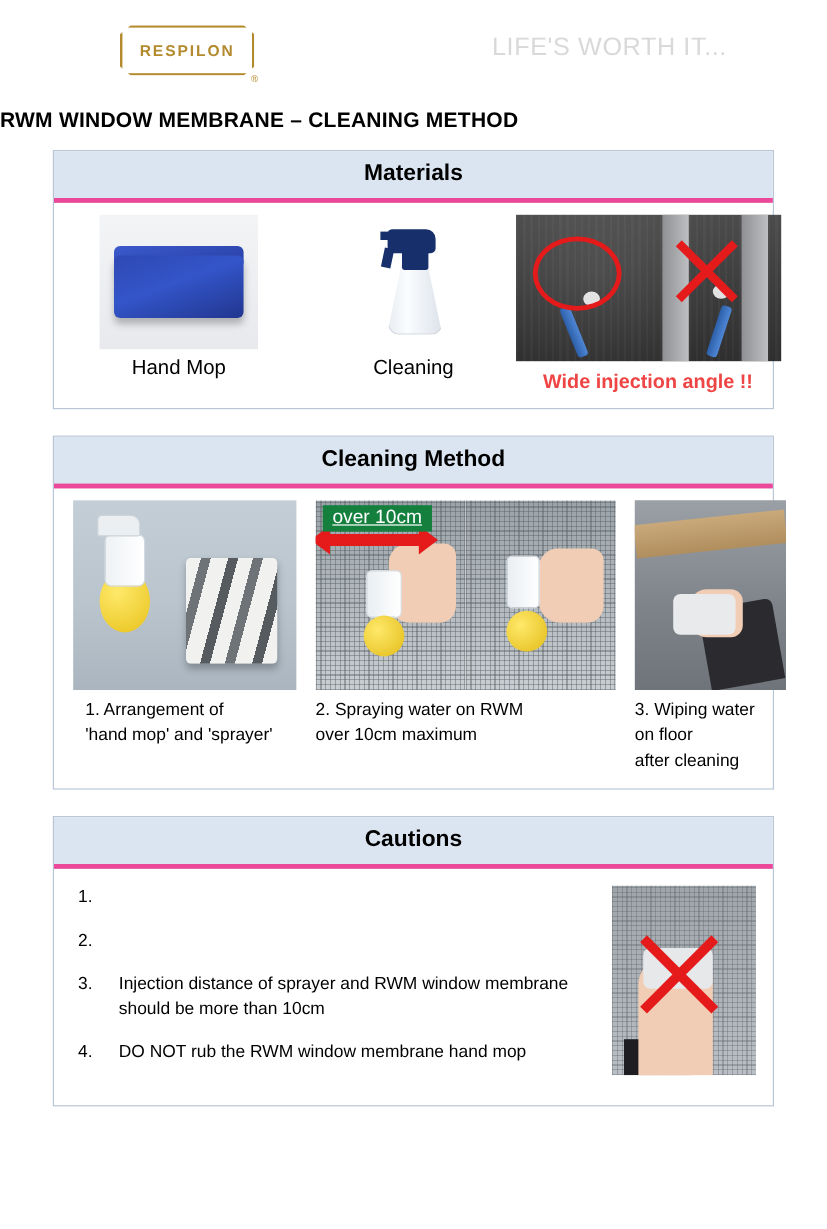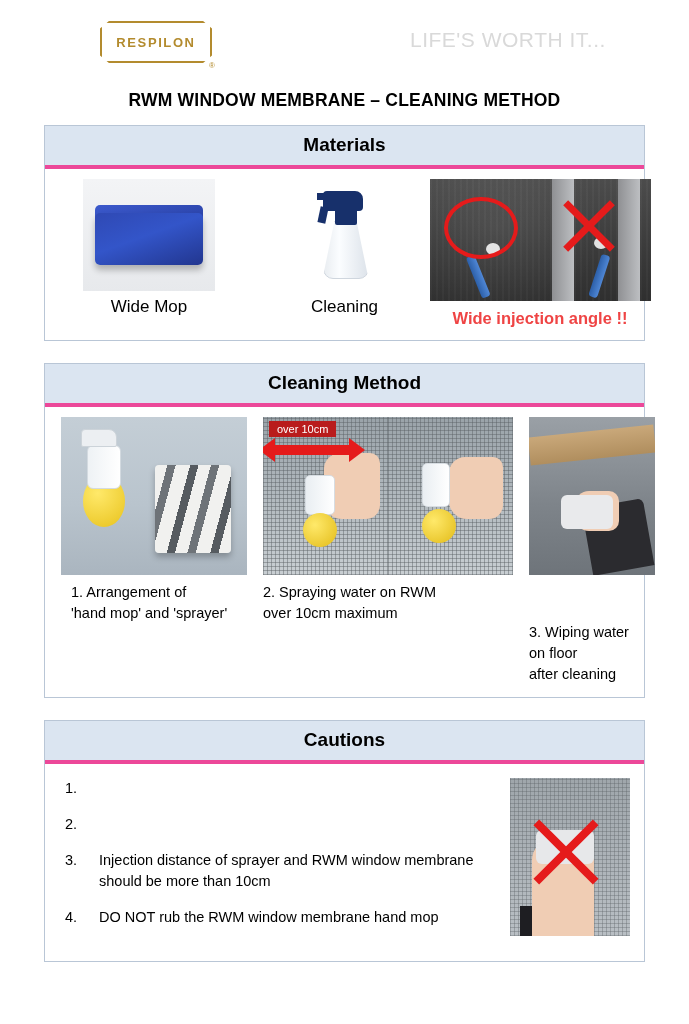--- a/index.html
+++ b/index.html
@@ -50,21 +50,21 @@
   .tagline {
     position: absolute;
     left: 410px; top: 28px;
     font-size: 21px;
     color: #d9d9d9;
     letter-spacing: .5px;
   }
 
   
   .doc-title {
-    text-align: center;
+    text-align: left;
     font-size: 17.5px;
     font-weight: bold;
     letter-spacing: .2px;
     margin: 6px 0 14px 0;
   }
 
   
   .panel {
     margin: 0 44px 22px 44px;
     border: 1px solid #b9c6d6;
@@ -220,21 +220,21 @@
   
   .clean-row {
     display: flex;
     gap: 16px;
     align-items: flex-start;
     padding: 0 4px;
   }
   .clean-col { display: flex; flex-direction: column; }
   .clean-col.c1 { width: 190px; }
   .clean-col.c2 { width: 250px; }
-  .clean-col.c3 { width: 126px; gap: 40px; }
+  .clean-col.c3 { width: 126px; }
   .clean-caption {
     font-size: 14.5px;
     line-height: 1.45;
     margin-top: 7px;
   }
   .clean-caption.indent { padding-left: 10px; }
 
   
   .img-arrange { width: 186px; height: 158px; background: #cdd6dd; }
   .arr-bg {
@@ -296,22 +296,22 @@
   .b2 { left: 34px; top: 46px; width: 28px; height: 44px; }
   .ball-y {
     position: absolute;
     width: 34px; height: 34px; border-radius: 50%;
     background: radial-gradient(circle at 35% 35%, #ffe96a, #e2bb18);
   }
   .y1 { left: 40px; top: 96px; }
   .y2 { left: 34px; top: 92px; }
   .over10 {
     position: absolute; left: 6px; top: 4px;
-    background: #b91c1c; color: #fff;
-    font-size: 11px; padding: 2px 8px;
+    background: #15803d; color: #fff;
+    font-size: 16px; padding: 2px 8px; text-decoration: underline;
   }
   .arrow {
     position: absolute; left: 10px; top: 28px;
     width: 78px; height: 10px;
     background: #e51b1b;
   }
   .arrow:before, .arrow:after {
     content: ""; position: absolute; top: -7px;
     border-top: 12px solid transparent;
     border-bottom: 12px solid transparent;
@@ -422,21 +422,21 @@
 <section class="panel">
   <div class="panel-header">Materials</div>
   <div class="panel-body">
     <div class="materials-row">
 
       <div class="mat-col">
         <div class="photo img-mop">
           <div class="mop-fold"></div>
           <div class="mop-towel"></div>
         </div>
-        <div class="mat-caption">Wide Mop</div>
+        <div class="mat-caption">Hand Mop</div>
       </div>
 
       <div class="mat-col">
         <div class="photo img-sprayer">
           <div class="spr-body"></div>
           <div class="spr-neck"></div>
           <div class="spr-head"></div>
           <div class="spr-nozzle"></div>
           <div class="spr-trigger"></div>
         </div>

